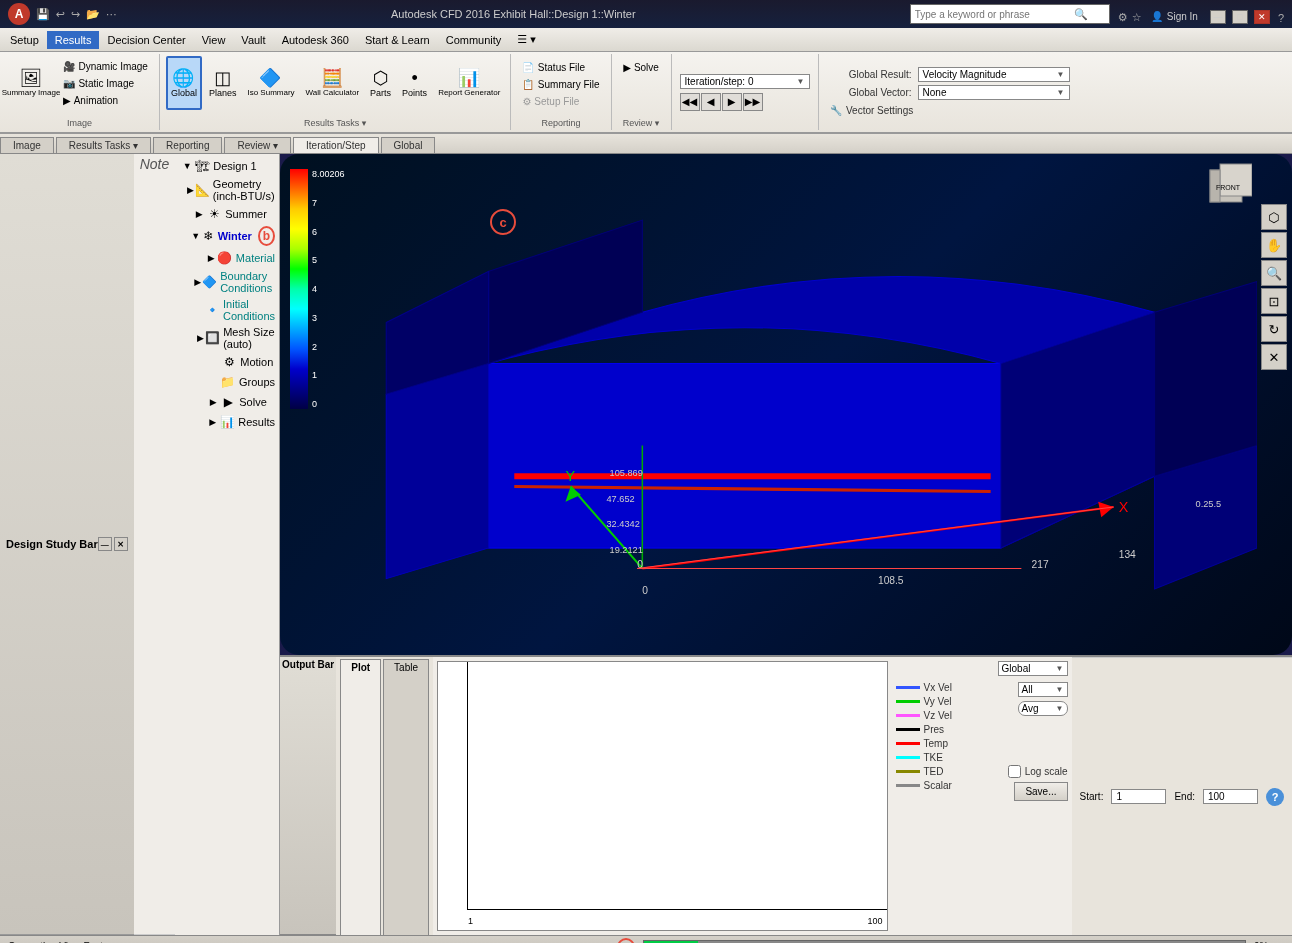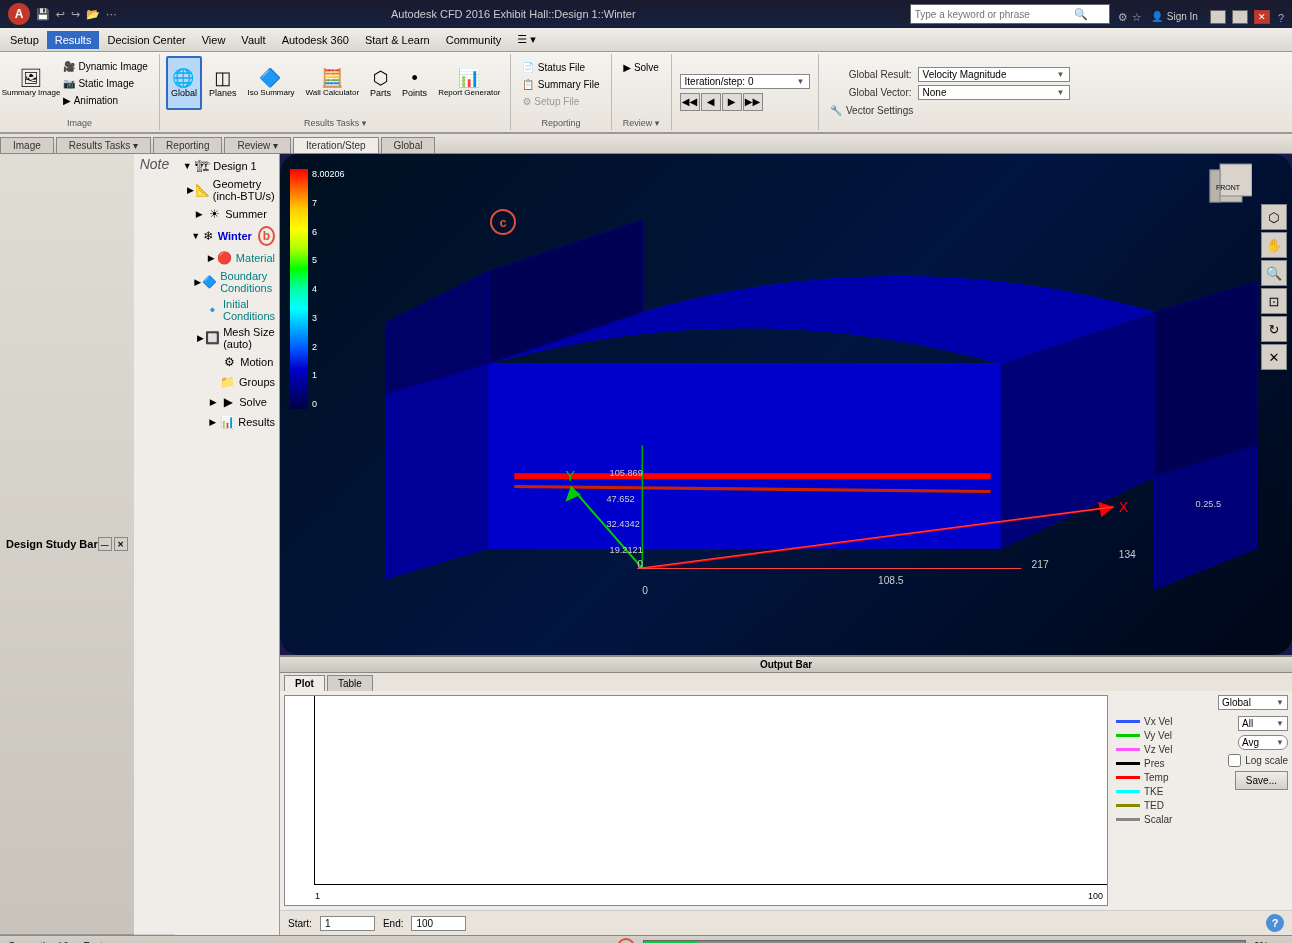--- a/index.html
+++ b/index.html
@@ -311,21 +311,21 @@
       width: 50px;
       height: 50px;
     }
 
     
     .output-bar {
       height: 280px;
       background: #f0ede8;
       border-top: 2px solid #888;
       display: flex;
-      flex-direction: column;
+      flex-direction: row;
     }
     .output-bar-header {
       background: linear-gradient(to bottom, #e0ddd5, #c8c4bc);
       text-align: center;
       padding: 2px;
       font-size: 10px;
       font-weight: bold;
       border-bottom: 1px solid #888;
     }
     .output-tabs { display: flex; padding: 2px 4px 0; gap: 2px; background: #e8e4dc; }
@@ -350,21 +350,21 @@
       padding: 4px;
       display: flex;
       flex-direction: column;
       gap: 2px;
       font-size: 10px;
     }
     .legend-row { display: flex; align-items: center; gap: 4px; }
     .legend-line { width: 24px; height: 3px; }
     .legend-label { font-size: 10px; color: #333; }
     .legend-dropdown { background: white; border: 1px solid #888; padding: 1px 3px; font-size: 10px; width: 55px; display: flex; align-items: center; justify-content: space-between; cursor: pointer; }
-    .log-scale-row { display: flex; align-items: center; gap: 4px; font-size: 10px; color: #333; justify-content: flex-end; }
+    .log-scale-row { display: flex; align-items: center; gap: 4px; font-size: 10px; color: #333; justify-content: flex-end; margin-top: 45px; }
     .save-btn {
       background: linear-gradient(to bottom, #f0ede8, #d4d0c8);
       border: 1px solid #888;
       padding: 3px 10px;
       font-size: 10px;
       cursor: pointer;
       align-self: flex-end;
       margin-top: auto;
     }
 

